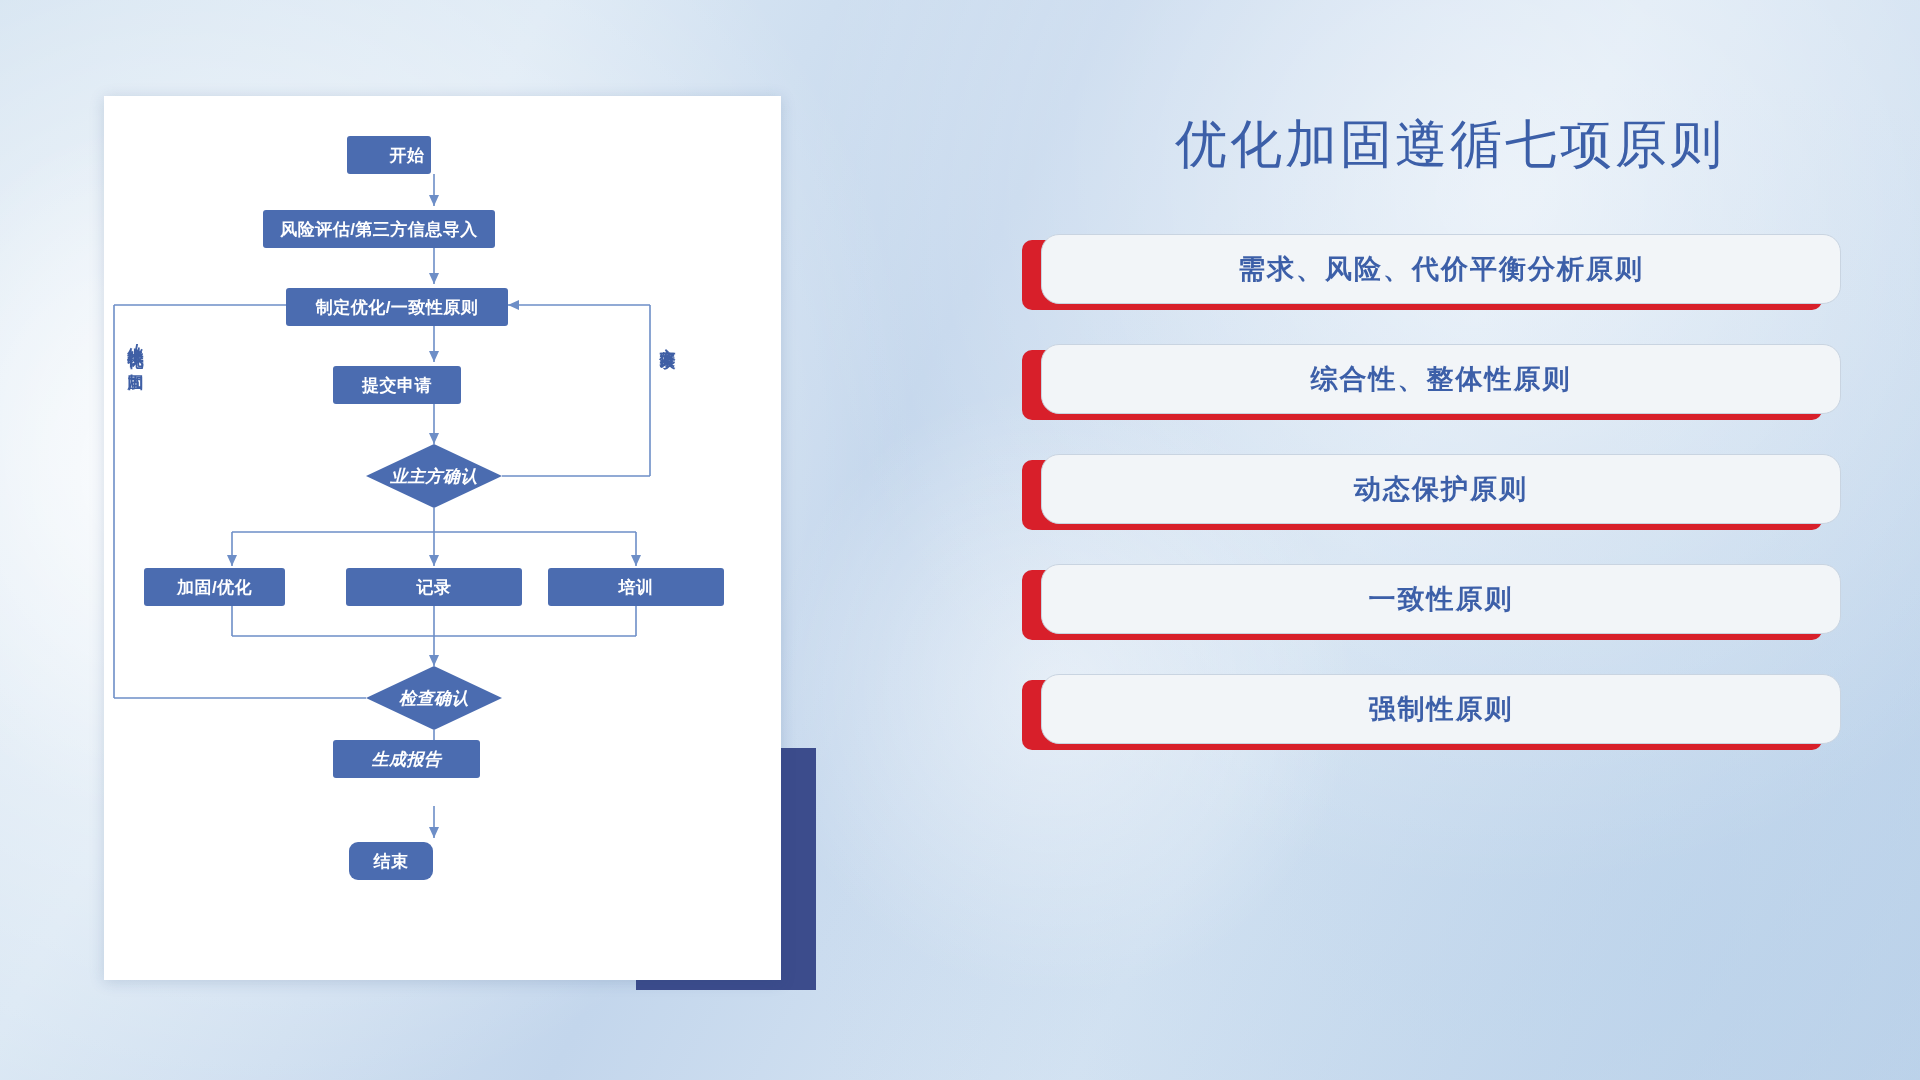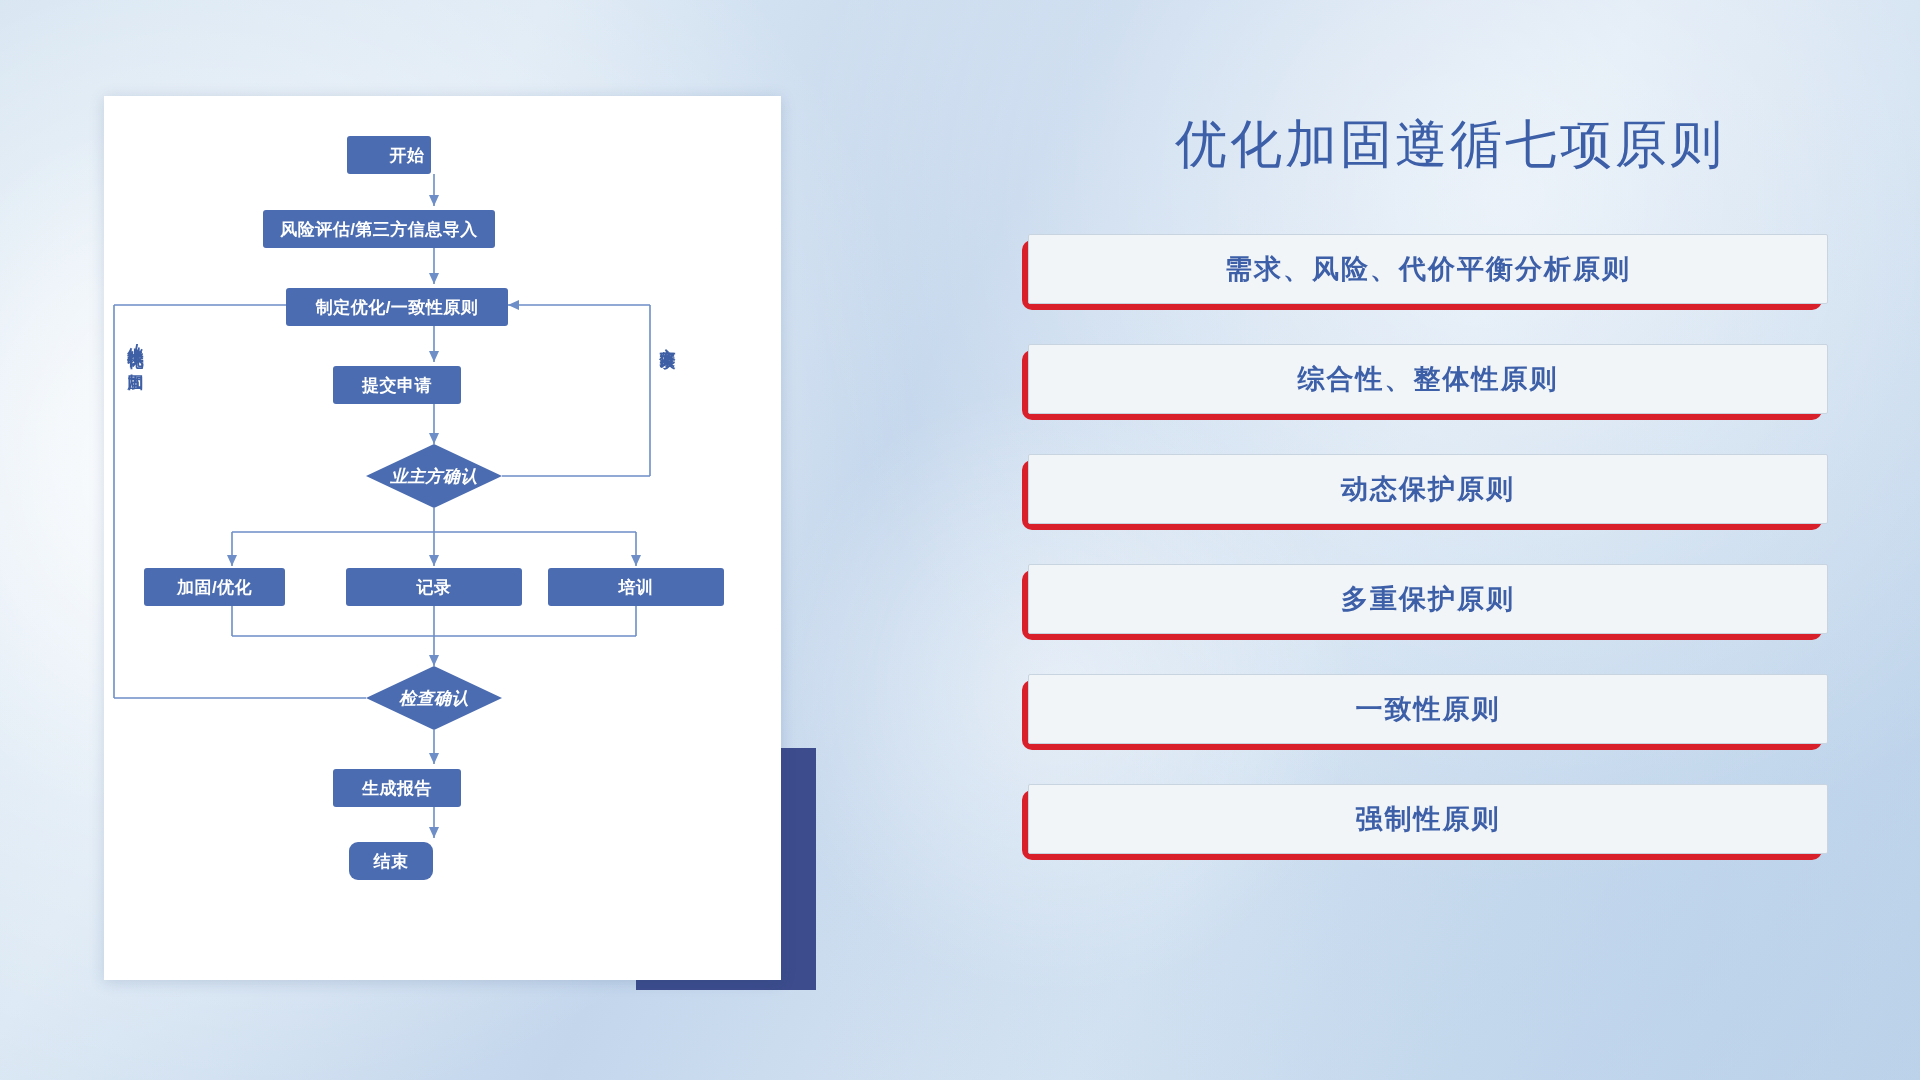--- a/index.html
+++ b/index.html
@@ -109,26 +109,26 @@
   }
   .principle .accent {
     position: absolute;
     left: 0; top: 6px;
     width: 800px; height: 70px;
     background: #d81f2a;
     border-radius: 10px;
   }
   .principle .pill {
     position: absolute;
-    left: 6px; top: 0;
+    left: 19px; top: 0;
     width: 800px; height: 70px;
     box-sizing: border-box;
     background: #f2f5f8;
     border: 1px solid #c9d4e1;
-    border-radius: 2px;
+    border-radius: 18px;
     display: flex;
     align-items: center;
     justify-content: center;
     font-size: 27px;
     font-weight: bold;
     color: #3c5fa8;
     letter-spacing: 2px;
   }
 </style>
 </head>
@@ -217,21 +217,21 @@
   </div>
 
   <div class="node rect" style="left:444px; top:472px; width:176px;">
     <span>培训</span>
   </div>
 
   <div class="node diamond-label" style="left:262px; top:588px; width:136px; height:28px;">
     <span>检查确认</span>
   </div>
 
-  <div class="node rect" style="left:229px; top:673px; width:128px;">
+  <div class="node rect" style="left:229px; top:644px; width:147px;font-style:italic;">
     <span>生成报告</span>
   </div>
 
   <div class="node rect" style="left:245px; top:746px; width:84px;border-radius:9px;">
     <span>结束</span>
   </div>
 
   <div class="side-label" style="left:22px; top:238px; height:150px;">继续优化/加固</div>
 
   <div class="side-label" style="left:554px; top:238px; height:110px;">方案修改</div>
@@ -249,24 +249,20 @@
   <div class="principle">
     <div class="accent"></div>
     <div class="pill">综合性、整体性原则</div>
   </div>
 
   <div class="principle">
     <div class="accent"></div>
     <div class="pill">动态保护原则</div>
   </div>
 
-  <div class="principle">
-    <div class="accent"></div>
-    <div class="pill">多重保护原则</div>
-  </div>
 
   <div class="principle">
     <div class="accent"></div>
     <div class="pill">一致性原则</div>
   </div>
 
   <div class="principle">
     <div class="accent"></div>
     <div class="pill">强制性原则</div>
   </div>

